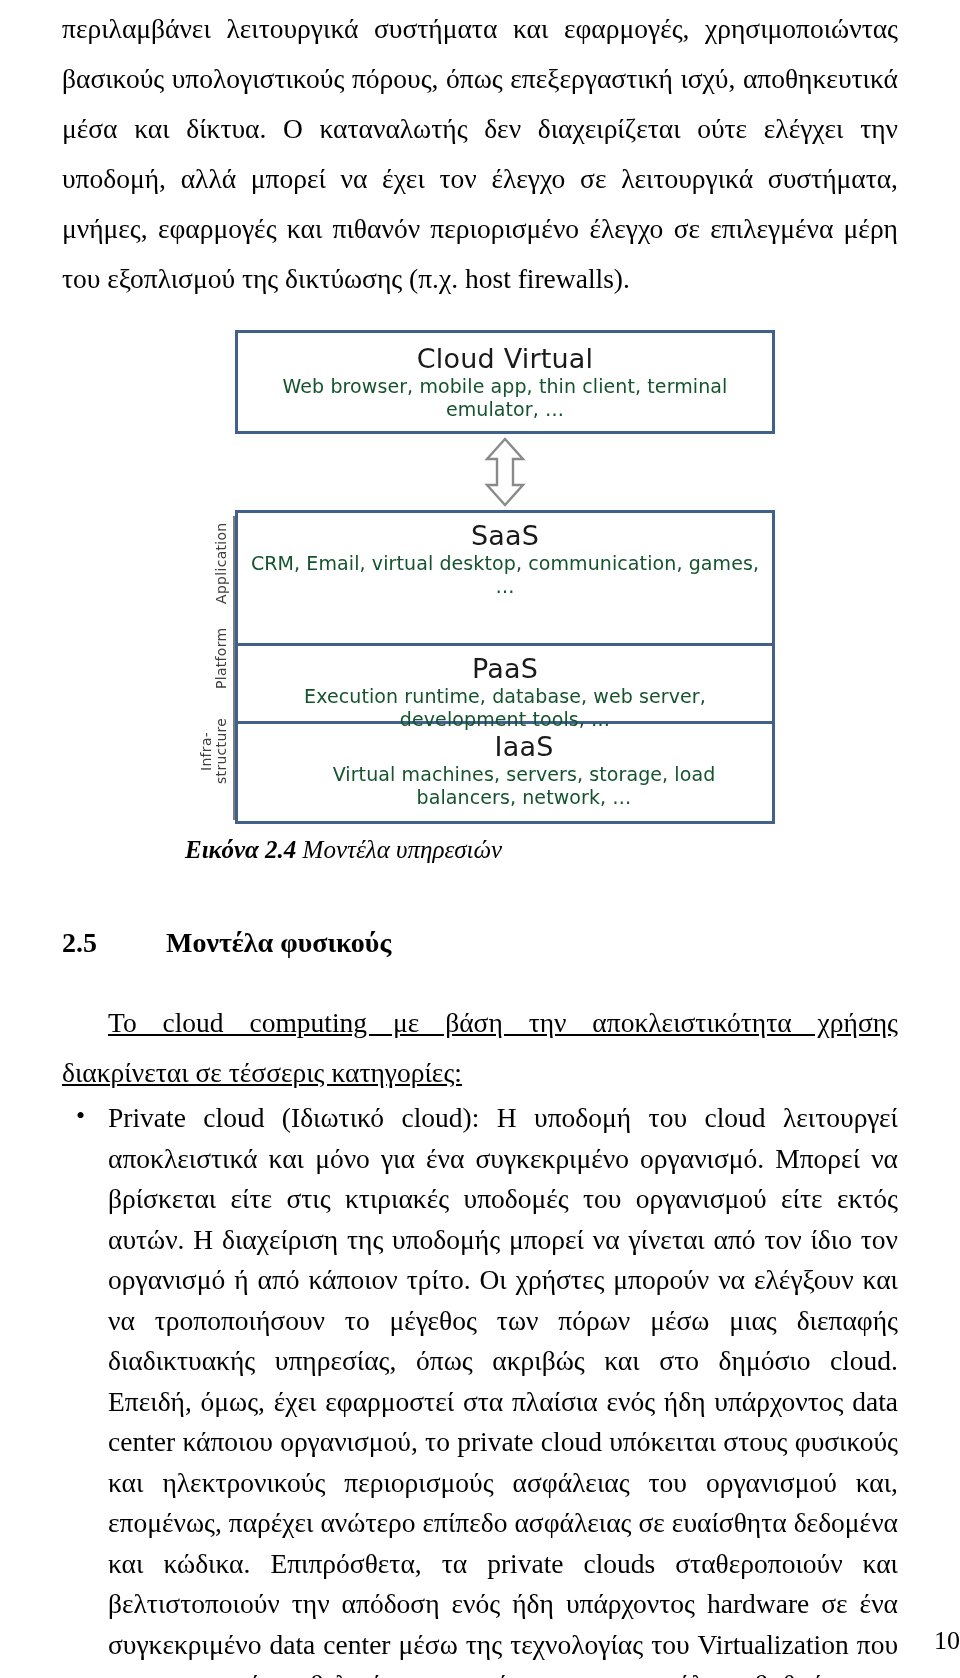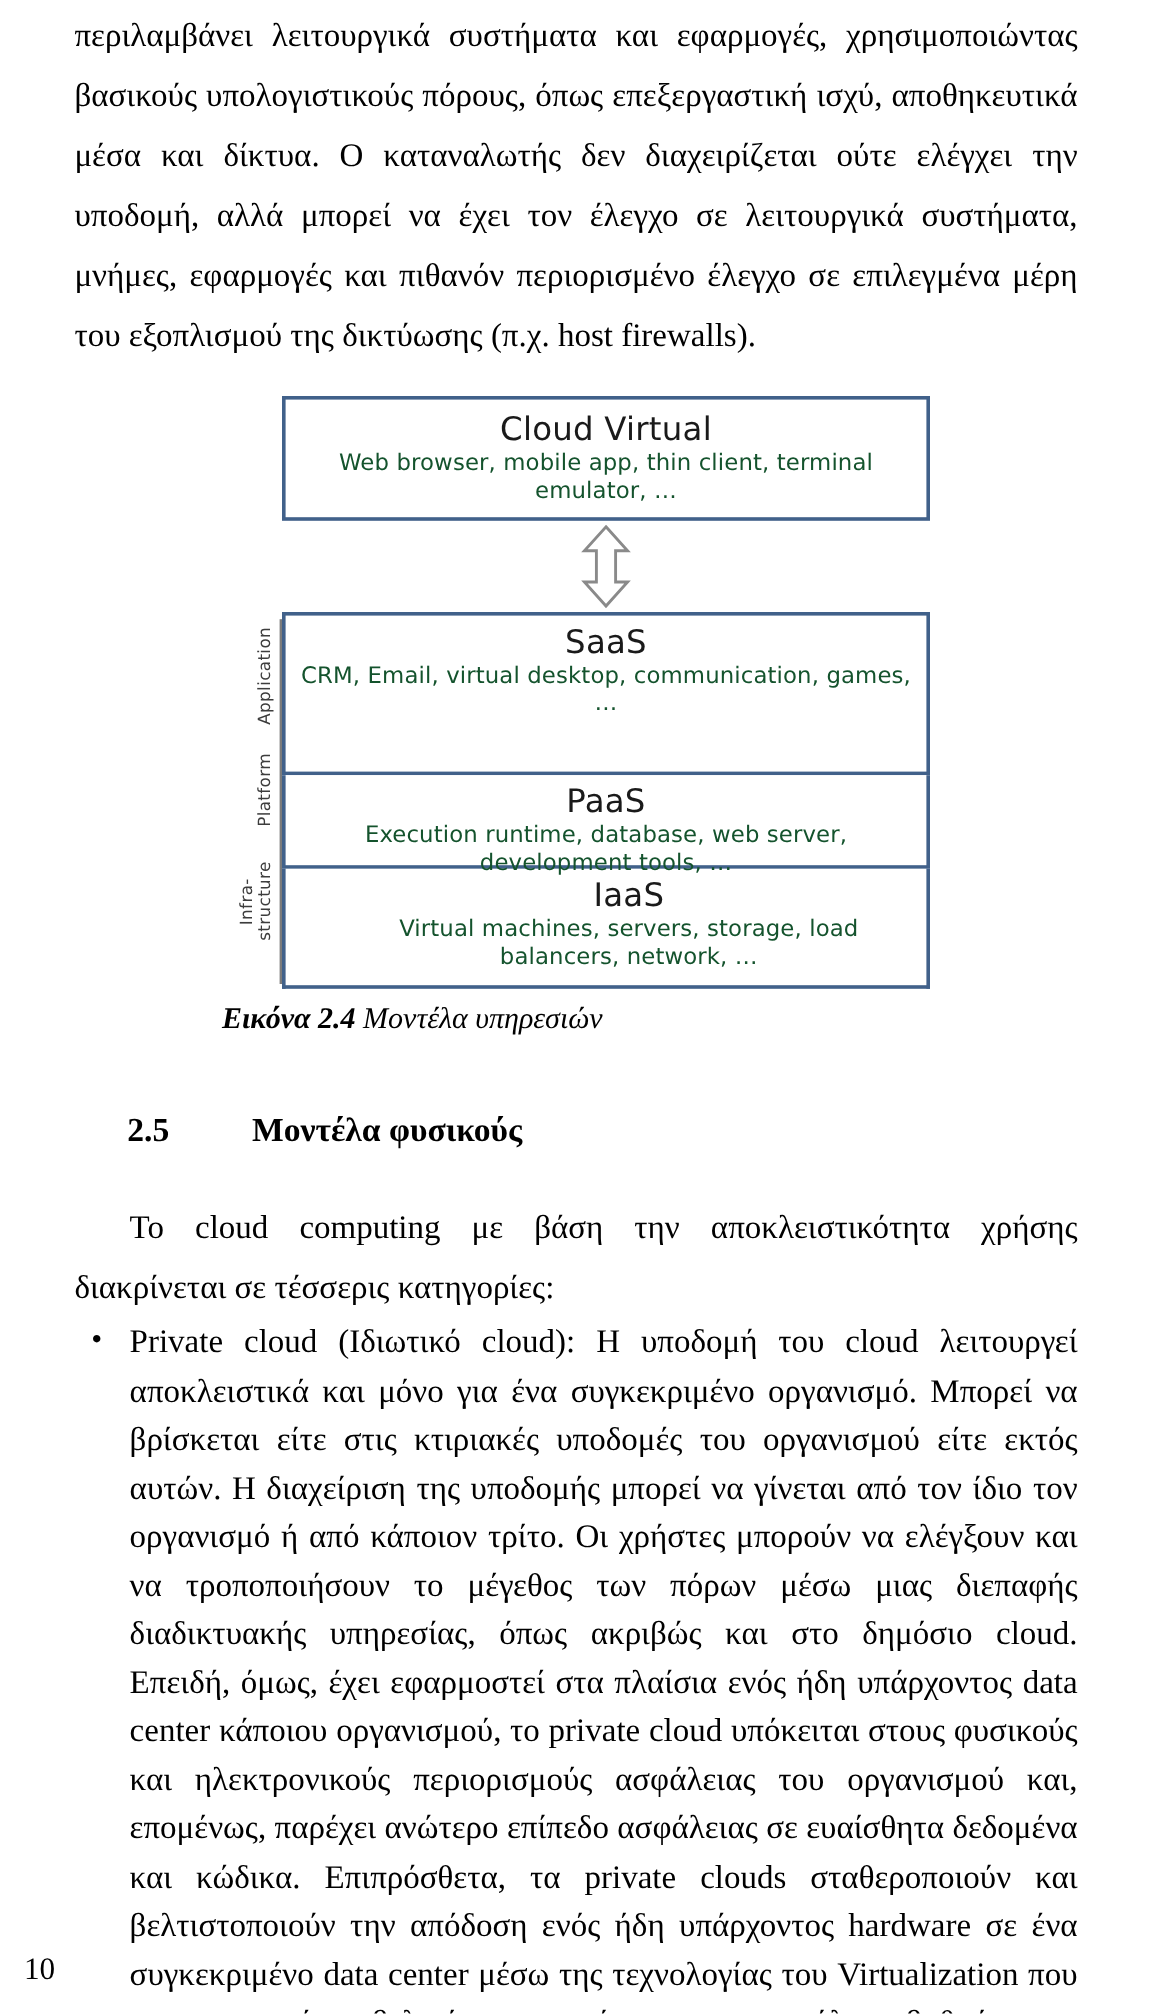--- a/index.html
+++ b/index.html
@@ -31,20 +31,21 @@
     text-align: justify;
     text-justify: inter-word;
     margin: 0;
     hyphens: none;
   }
   .para.first {
     padding-top: 4px;
   }
   .para.indent {
     text-indent: 46px;
+    text-decoration: underline;
   }
 
   
   .figure-wrap {
     margin-top: 26px;
     display: flex;
     justify-content: center;
   }
   .figure {
     position: relative;
@@ -148,21 +149,20 @@
     font-style: italic;
   }
 
   
   .section-head {
     margin-top: 60px;
     display: flex;
     font-weight: bold;
     font-size: 28px;
     line-height: 34px;
-    margin-left: 44px;
   }
   .section-num {
     width: 104px;
     flex: 0 0 104px;
   }
   .section-title { flex: 1 1 auto; }
 
   .after-head { height: 38px; }
 
   
@@ -187,24 +187,23 @@
     font-size: 26px;
     line-height: 40.5px;
   }
 
   
   .page-number {
     position: absolute;
     left: 0;
     right: 0;
     bottom: 22px;
-    text-align: left;
+    text-align: right;
     font-size: 26px;
     line-height: 30px;
-    margin-left: 20px;
   }
 </style>
 </head>
 <body>
 
 <div class="page">
 
   <p class="para first">περιλαμβάνει λειτουργικά συστήματα και εφαρμογές, χρησιμοποιώντας βασικούς υπολογιστικούς πόρους, όπως επεξεργαστική ισχύ, αποθηκευτικά μέσα και δίκτυα. Ο καταναλωτής δεν διαχειρίζεται ούτε ελέγχει την υποδομή, αλλά μπορεί να έχει τον έλεγχο σε λειτουργικά συστήματα, μνήμες, εφαρμογές και πιθανόν περιορισμένο έλεγχο σε επιλεγμένα μέρη του εξοπλισμού της δικτύωσης (π.χ. host firewalls).</p>
 
   <div class="figure-wrap">

